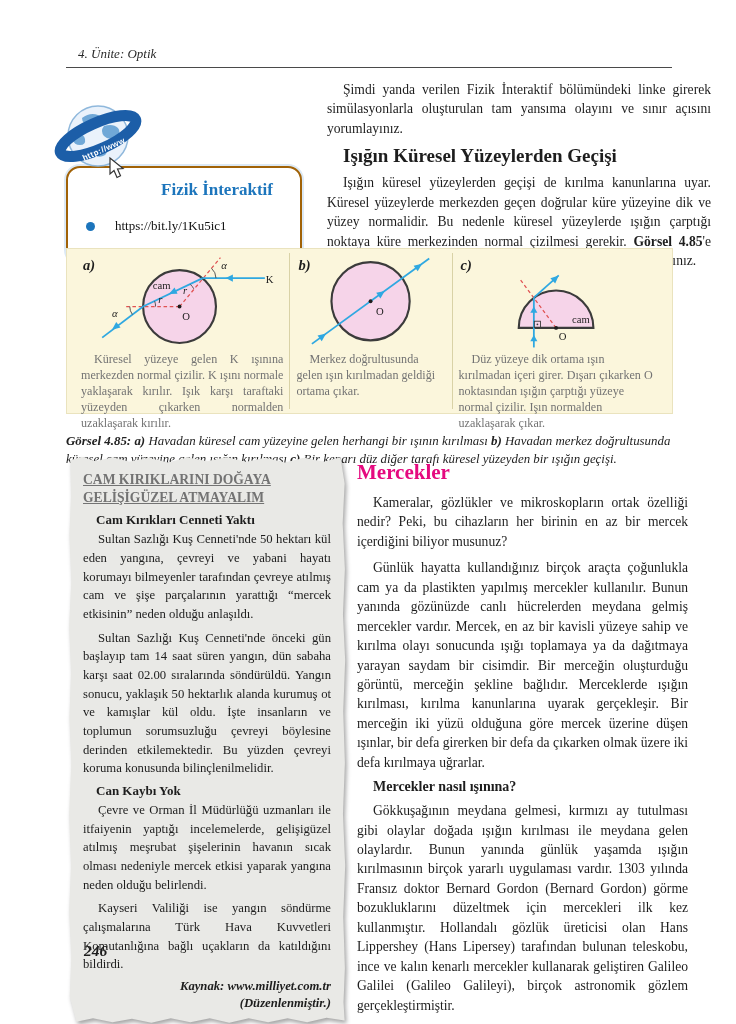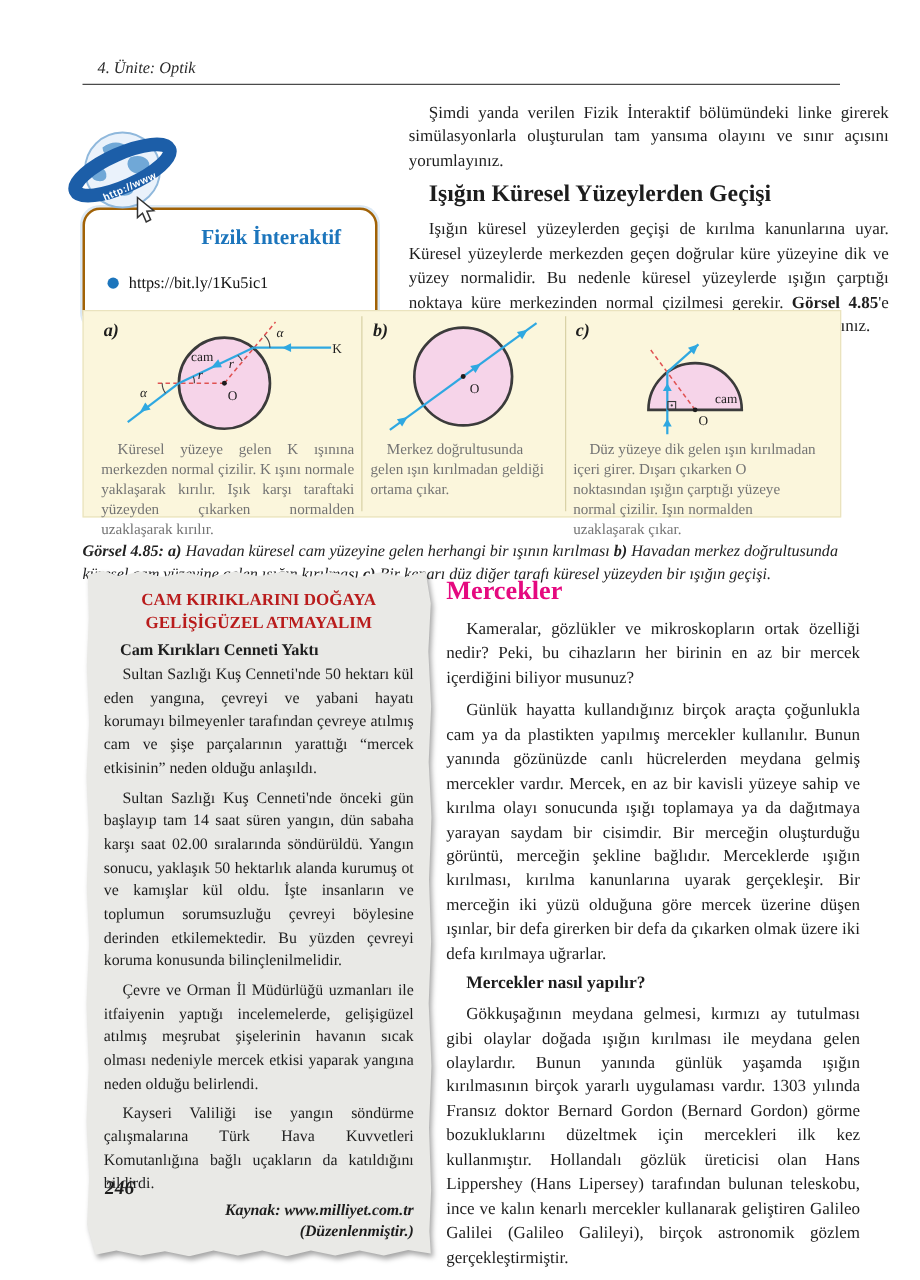--- a/index.html
+++ b/index.html
@@ -6,21 +6,21 @@
   .page{position:relative;width:736px;height:1024px;background:#ffffff;overflow:hidden;
         font-family:"Liberation Serif", serif;color:#1d1d1d;}
   
   .running-head{position:absolute;left:78px;top:46px;font-style:italic;font-size:13px;color:#2a2a2a;}
   .head-rule{position:absolute;left:66px;top:67px;width:606px;height:0;border-top:1.5px solid #4a4a4a;}
   
   .interactive-box{position:absolute;left:66px;top:138px;width:232px;height:94px;border:2px solid #a16207;
         border-radius:14px;background:#fff;box-shadow:0 0 0 2px #dce9f5;margin-top:28px;}
   .ib-title{position:absolute;left:74px;top:12px;width:150px;text-align:center;font-weight:bold;
         font-size:17px;color:#1c75bc;}
-  .ib-link-row{position:absolute;left:18px;top:50px;display:flex;align-items:center;gap:8px;}
+  .ib-link-row{position:absolute;left:18px;top:50px;display:flex;align-items:center;gap:20px;}
   .bullet{width:9px;height:9px;border-radius:50%;background:#1c75bc;flex:0 0 auto;}
   .ib-link{font-size:13px;color:#111;}
   .globe{position:absolute;left:52px;top:96px;width:92px;height:96px;z-index:3;}
   
   .col-top{position:absolute;left:290px;top:80px;width:384px;margin-left:37px;}
   .body-p{font-size:13.6px;line-height:1.43;text-align:justify;margin:0 0 7px 0;text-indent:16px;}
   .sec-head{font-size:19px;font-weight:bold;margin:4px 0 6px 0;text-indent:16px;}
   .bold-it{font-weight:bold;}
   
   .figure-box{position:absolute;left:66px;top:248px;width:607px;height:166px;background:#fbf6dc;
@@ -33,21 +33,21 @@
   .fp-svg{display:block;width:100%;height:96px;}
   .fp-cap{font-size:12.1px;line-height:1.32;color:#737373;text-indent:13px;margin-top:1px;}
   .fp-cap.just{text-align:justify;}
   
   .fig-caption{position:absolute;left:66px;top:420px;width:607px;font-style:italic;font-size:12.9px;
         line-height:1.38;color:#222;text-align:left;}
   
   .clip-wrap{position:absolute;left:68px;top:455px;width:278px;filter:drop-shadow(2px 3px 2px rgba(0,0,0,0.35));}
   .clipping{background:#e9e9e6;padding:16px 15px 14px 15px;box-sizing:border-box;
       clip-path:polygon(0.8% 0.9%,5% 0.3%,10% 1.1%,16% 0.4%,22% 1.2%,29% 0.5%,36% 1.3%,43% 0.4%,50% 1.1%,57% 0.4%,64% 1.2%,71% 0.5%,78% 1.3%,85% 0.5%,92% 1.2%,98% 0.4%,99.5% 5%,98.8% 12%,99.6% 20%,98.9% 28%,99.7% 36%,99% 45%,99.6% 54%,98.9% 63%,99.7% 72%,99% 81%,99.6% 90%,99.1% 96%,99.5% 99.2%,93% 98.7%,86% 99.5%,79% 98.8%,72% 99.5%,65% 98.8%,58% 99.6%,51% 98.8%,44% 99.5%,37% 98.8%,30% 99.6%,23% 98.9%,16% 99.5%,9% 98.8%,3% 99.4%,0.6% 95%,1.2% 88%,0.4% 80%,1.1% 72%,0.4% 63%,1.2% 54%,0.5% 46%,1.1% 38%,0.4% 30%,1.2% 22%,0.5% 14%,1.1% 7%);}
-  .clip-title{color:#b91c1c;font-weight:bold;font-size:13.6px;text-align:center;line-height:1.3;margin:0 0 6px 0;}
+  .clip-title{color:#737373;font-weight:bold;font-size:13.6px;line-height:1.3;margin:0 0 6px 0;text-decoration:underline;}
   .clip-sub{font-weight:bold;font-size:13px;margin:4px 0 2px 0;text-indent:13px;}
   .clip-p{font-size:12.7px;line-height:1.47;text-align:justify;margin:0 0 5px 0;text-indent:15px;}
   .clip-src{font-size:12.7px;font-weight:bold;font-style:italic;text-align:right;margin:2px 0 0 0;}
   
   .col-bottom{position:absolute;left:357px;top:460px;width:331px;}
   .merc-head{color:#e5097f;font-weight:bold;font-size:21px;margin:0 0 8px 0;}
   .merc-sub{font-weight:bold;font-size:14px;margin:6px 0 6px 0;text-indent:16px;}
   
   .page-num{position:absolute;left:84px;top:942px;font-weight:bold;font-style:italic;font-size:15.5px;}
   
@@ -140,45 +140,46 @@
         <polygon points="75,90 71,97 79,97" fill="#2fa8e1"></polygon>
         <polygon points="75,58 71,65 79,65" fill="#2fa8e1"></polygon>
         <line x1="75" y1="48" x2="103" y2="23" stroke="#2fa8e1" stroke-width="2"></line>
         <polygon points="103,23 99,32.1 93.6,26.1" fill="#2fa8e1"></polygon>
         <rect x="75.5" y="74.5" width="7" height="7" fill="none" stroke="#3b3b3b" stroke-width="1"></rect>
         <circle cx="79" cy="78" r="1" fill="#3b3b3b"></circle>
         <circle cx="100" cy="82" r="2.2" fill="#1d1d1d"></circle>
         <text class="dlab" x="118" y="76">cam</text>
         <text class="dlab" x="103" y="96">O</text>
       </svg>
-      <div class="fp-cap">Düz yüzeye dik gelen ışın kırılmadan içeri girer. Dışarı çıkarken O noktasından ışığın çarptığı yüzeye normal çizilir. Işın normalden uzaklaşarak çıkar.</div>
+      <div class="fp-cap">Düz yüzeye dik ortama ışın kırılmadan içeri girer. Dışarı çıkarken O noktasından ışığın çarptığı yüzeye normal çizilir. Işın normalden uzaklaşarak çıkar.</div>
     </div>
   </div>
 
   <p class="fig-caption"><span class="bold-it">Görsel 4.85:</span> <span class="bold-it">a)</span><span> Havadan küresel cam yüzeyine gelen herhangi bir ışının kırılması </span><span class="bold-it">b)</span><span> Havadan merkez doğrultusunda küresel cam yüzeyine gelen ışığın kırılması </span><span class="bold-it">c)</span><span> Bir kenarı düz diğer tarafı küresel yüzeyden bir ışığın geçişi.</span></p>
 
   <div class="clip-wrap">
     <div class="clipping">
       <div class="clip-title">
         <div>CAM KIRIKLARINI DOĞAYA</div>
         <div>GELİŞİGÜZEL ATMAYALIM</div>
       </div>
       <div class="clip-sub">Cam Kırıkları Cenneti Yaktı</div>
       <p class="clip-p">Sultan Sazlığı Kuş Cenneti'nde 50 hektarı kül eden yangına, çevreyi ve yabani hayatı korumayı bilmeyenler tarafından çevreye atılmış cam ve şişe parçalarının yarattığı “mercek etkisinin” neden olduğu anlaşıldı.</p>
       <p class="clip-p">Sultan Sazlığı Kuş Cenneti'nde önceki gün başlayıp tam 14 saat süren yangın, dün sabaha karşı saat 02.00 sıralarında söndürüldü. Yangın sonucu, yaklaşık 50 hektarlık alanda kurumuş ot ve kamışlar kül oldu. İşte insanların ve toplumun sorumsuzluğu çevreyi böylesine derinden etkilemektedir. Bu yüzden çevreyi koruma konusunda bilinçlenilmelidir.</p>
+      <div class="clip-sub">Can Kaybı Yok</div>
       <p class="clip-p">Çevre ve Orman İl Müdürlüğü uzmanları ile itfaiyenin yaptığı incelemelerde, gelişigüzel atılmış meşrubat şişelerinin havanın sıcak olması nedeniyle mercek etkisi yaparak yangına neden olduğu belirlendi.</p>
       <p class="clip-p">Kayseri Valiliği ise yangın söndürme çalışmalarına Türk Hava Kuvvetleri Komutanlığına bağlı uçakların da katıldığını bildirdi.</p>
       <div class="clip-src">Kaynak: www.milliyet.com.tr</div>
       <div class="clip-src">(Düzenlenmiştir.)</div>
     </div>
   </div>
 
   <div class="col-bottom">
     <div class="merc-head">Mercekler</div>
     <p class="body-p">Kameralar, gözlükler ve mikroskopların ortak özelliği nedir? Peki, bu cihazların her birinin en az bir mercek içerdiğini biliyor musunuz?</p>
     <p class="body-p">Günlük hayatta kullandığınız birçok araçta çoğunlukla cam ya da plastikten yapılmış mercekler kullanılır. Bunun yanında gözünüzde canlı hücrelerden meydana gelmiş mercekler vardır. Mercek, en az bir kavisli yüzeye sahip ve kırılma olayı sonucunda ışığı toplamaya ya da dağıtmaya yarayan saydam bir cisimdir. Bir merceğin oluşturduğu görüntü, merceğin şekline bağlıdır. Merceklerde ışığın kırılması, kırılma kanunlarına uyarak gerçekleşir. Bir merceğin iki yüzü olduğuna göre mercek üzerine düşen ışınlar, bir defa girerken bir defa da çıkarken olmak üzere iki defa kırılmaya uğrarlar.</p>
-    <div class="merc-sub">Mercekler nasıl yapılır?</div>
+    <div class="merc-sub">Mercekler nasıl ışınına?</div>
     <p class="body-p">Gökkuşağının meydana gelmesi, kırmızı ay tutulması gibi olaylar doğada ışığın kırılması ile meydana gelen olaylardır. Bunun yanında günlük yaşamda ışığın kırılmasının birçok yararlı uygulaması vardır. 1303 yılında Fransız doktor Bernard Gordon (Bernard Gordon) görme bozukluklarını düzeltmek için mercekleri ilk kez kullanmıştır. Hollandalı gözlük üreticisi olan Hans Lippershey (Hans Lipersey) tarafından bulunan teleskobu, ince ve kalın kenarlı mercekler kullanarak geliştiren Galileo Galilei (Galileo Galileyi), birçok astronomik gözlem gerçekleştirmiştir.</p>
   </div>
 
   <div class="page-num">246</div>
 
 </div>
 
 </body></html>

